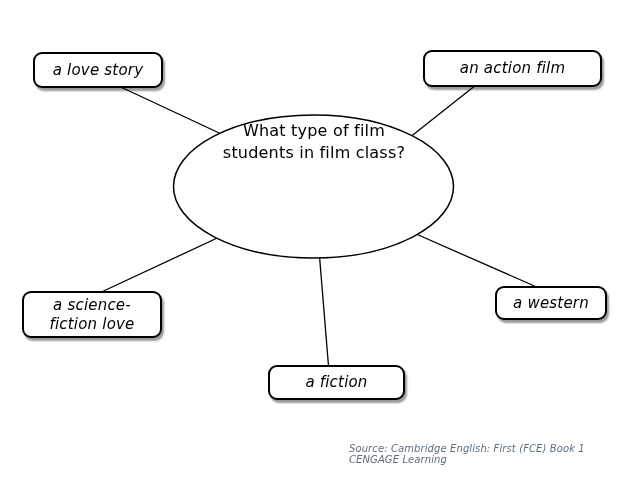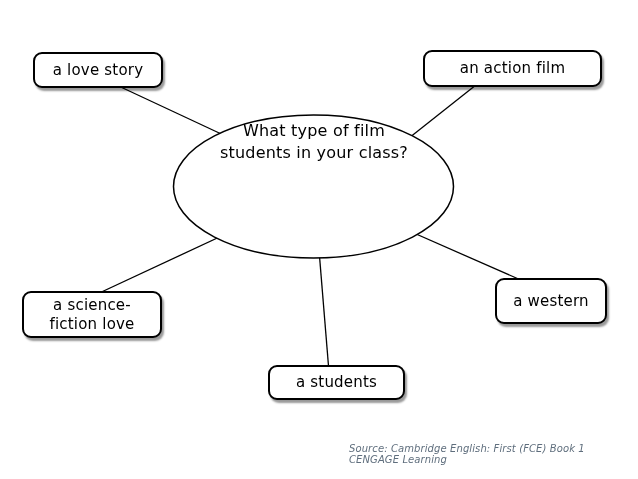--- a/index.html
+++ b/index.html
@@ -32,25 +32,26 @@
     box-shadow: 2px 3px 2px rgba(0,0,0,0.40);
     display: flex;
     align-items: center;
     justify-content: center;
     text-align: center;
     font-size: 15px;
     line-height: 19px;
     white-space: pre-line;
     color: #000000;
     letter-spacing: 0.2px;
+    font-style: italic;
   }
   #node-love-story      { left: 33px;  top: 52px;  width: 130px; height: 36px; }
   #node-action-film     { left: 423px; top: 50px;  width: 179px; height: 37px; }
   #node-science-fiction { left: 22px;  top: 291px; width: 140px; height: 47px; }
-  #node-western         { left: 495px; top: 278px; width: 112px; height: 46px; }
+  #node-western         { left: 495px; top: 286px; width: 112px; height: 34px; }
   #node-thriller        { left: 268px; top: 365px; width: 137px; height: 35px; }
   #center-question {
     position: absolute;
     left: 174px;
     top: 115px;
     width: 280px;
     height: 143px;
     display: flex;
     flex-direction: column;
     align-items: center;
@@ -83,29 +84,29 @@
     <line x1="110" y1="82" x2="232" y2="139" stroke="#000000" stroke-width="1.3"></line>
     <line x1="481" y1="81" x2="409" y2="138" stroke="#000000" stroke-width="1.3"></line>
     <line x1="228" y1="233" x2="95" y2="295" stroke="#000000" stroke-width="1.3"></line>
     <line x1="407" y1="230" x2="548" y2="292" stroke="#000000" stroke-width="1.3"></line>
     <line x1="319" y1="250" x2="329" y2="372" stroke="#000000" stroke-width="1.3"></line>
     <ellipse cx="313.5" cy="186.5" rx="140" ry="71.5" fill="#ffffff" stroke="#000000" stroke-width="1.5"></ellipse>
   </svg>
 
   <div id="center-question">
     <span>What type of film</span>
-    <span>students in your class?</span>
+    <span>students in film class?</span>
   </div>
 
   <div class="node" id="node-love-story">a love story</div>
 
   <div class="node" id="node-action-film">an action film</div>
 
   <div class="node" id="node-science-fiction">a science-
 fiction love</div>
 
   <div class="node" id="node-western">a western</div>
 
-  <div class="node" id="node-thriller">a students</div>
+  <div class="node" id="node-thriller">a fiction</div>
 
   <div id="source-note">Source: Cambridge English: First (FCE) Book 1 CENGAGE Learning</div>
 
 </div>
 
 </body></html>

